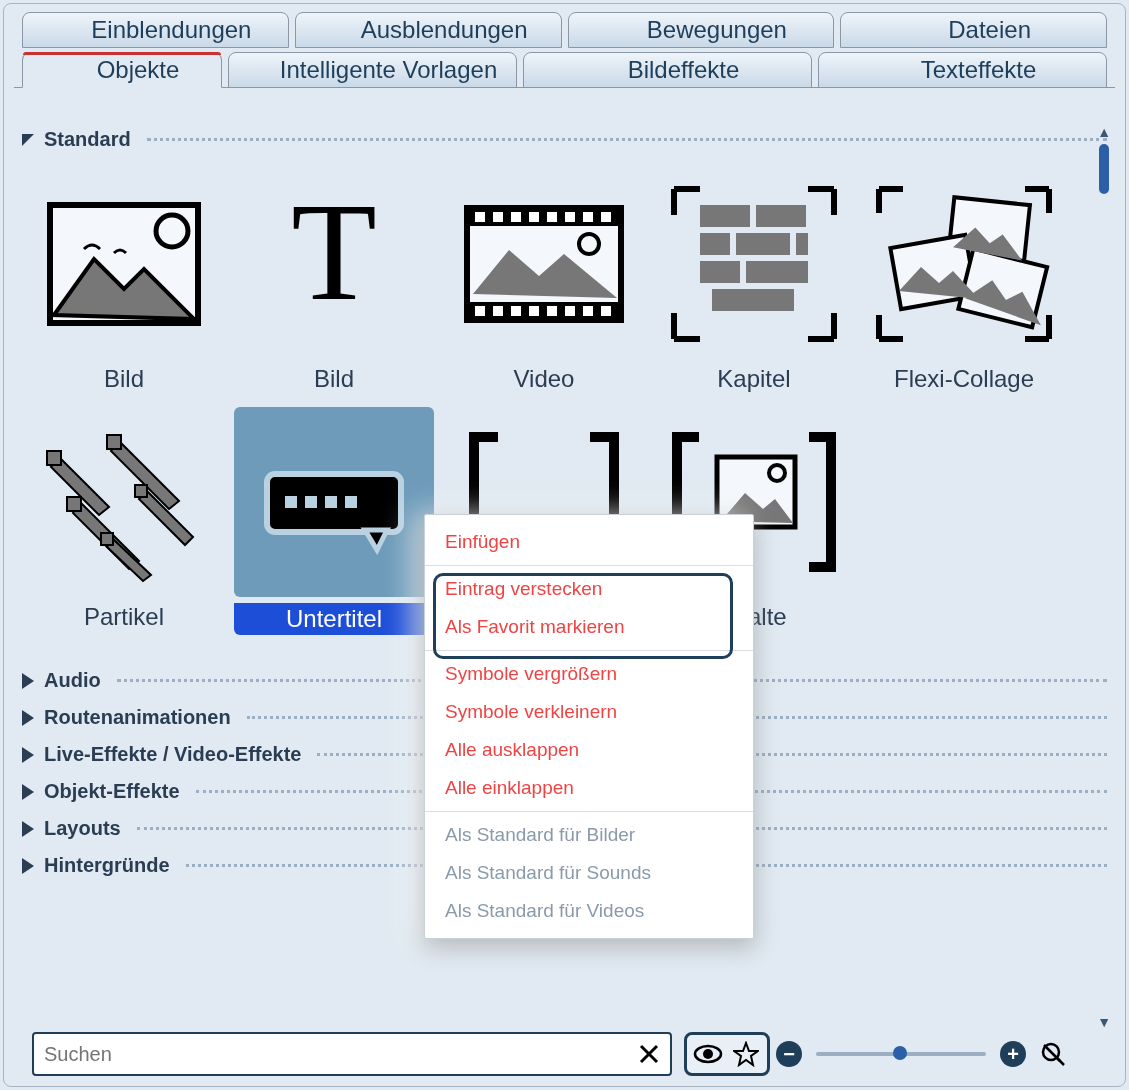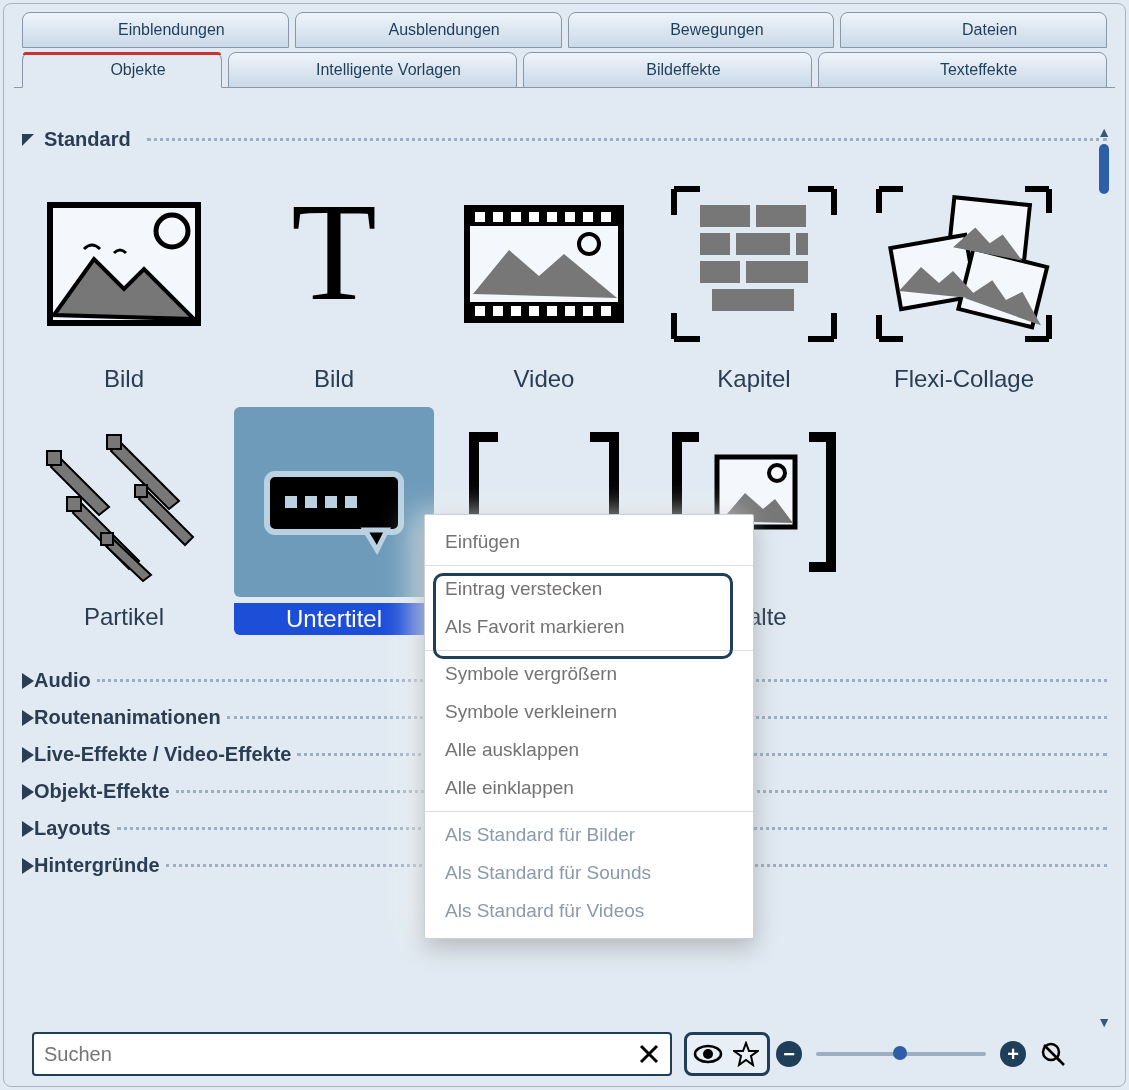--- a/index.html
+++ b/index.html
@@ -25,21 +25,21 @@
   gap: 6px;
   padding: 8px 18px 0 18px;
 }
 .tab {
   flex: 1;
   height: 36px;
   background: linear-gradient(to bottom, #eef4fa 0%, #cad9e8 100%);
   border: 1px solid #8a97a7;
   border-radius: 8px 8px 0 0;
   display: flex; align-items: center; justify-content: center;
-  font-size: 16px;
+  font-size: 24px;
   color: #1e3e5a;
   cursor: pointer;
   padding-left: 32px;
 }
 .tab.active {
   background: #e1eaf2;
   border-bottom-color: #e1eaf2;
   position: relative;
   z-index: 2;
 }
@@ -121,21 +121,21 @@
   background: #2c5fa8; border-radius: 5px;
 }
 .scroll-arrow {
   position: absolute; right: 14px;
   font-size: 14px; color: #3a5872; cursor: pointer;
 }
 .scroll-arrow.up { top: 120px; }
 .scroll-arrow.down { bottom: 56px; }
 
 .fold {
-  display: flex; align-items: center; 
+  display: flex; align-items: center; gap: 10px;
   font-size: 20px; color: #2a3d52; font-weight:600;
   margin: 14px 0;
   cursor: pointer;
 }
 
 .bottombar {
   position: absolute;
   left: 28px; right: 10px; bottom: 8px; height: 48px;
   display: flex; align-items: center; gap: 6px;
 }
@@ -194,21 +194,21 @@
   background: #fff;
   border: 1px solid #c8d0d8;
   border-radius: 2px;
   box-shadow: 0 8px 24px rgba(0,0,0,0.25), -10px 0 30px rgba(255,255,255,0.8);
   padding: 8px 0;
   z-index: 100;
 }
 .ctxitem {
   padding: 8px 20px;
   font-size: 19px;
-  color: #737373;
+  color: #ef4444;
   cursor: pointer;
 }
 .ctxitem.disabled { color: #8a9aaa; cursor: default; }
 .ctxsep { height:1px; background:#d8dee4; margin:4px 0; }
 .ctxhi {
   position: absolute;
   left: 8px; top: 58px;
   width: 300px; height: 86px;
   border: 3px solid #1e3e5a;
   border-radius: 10px;

